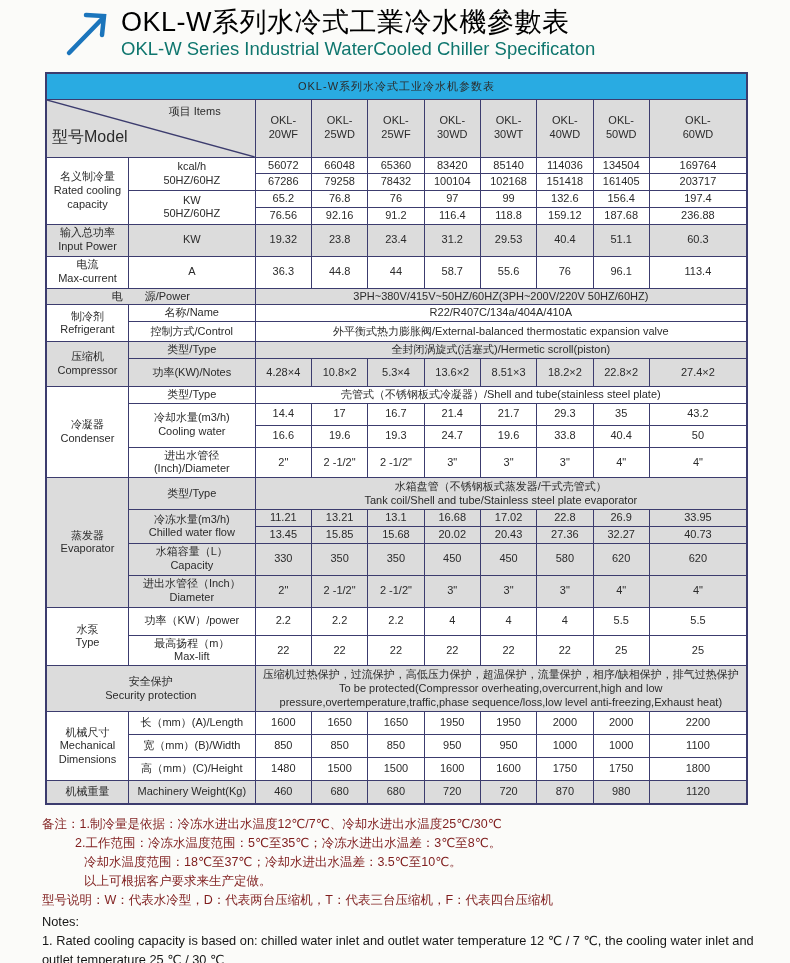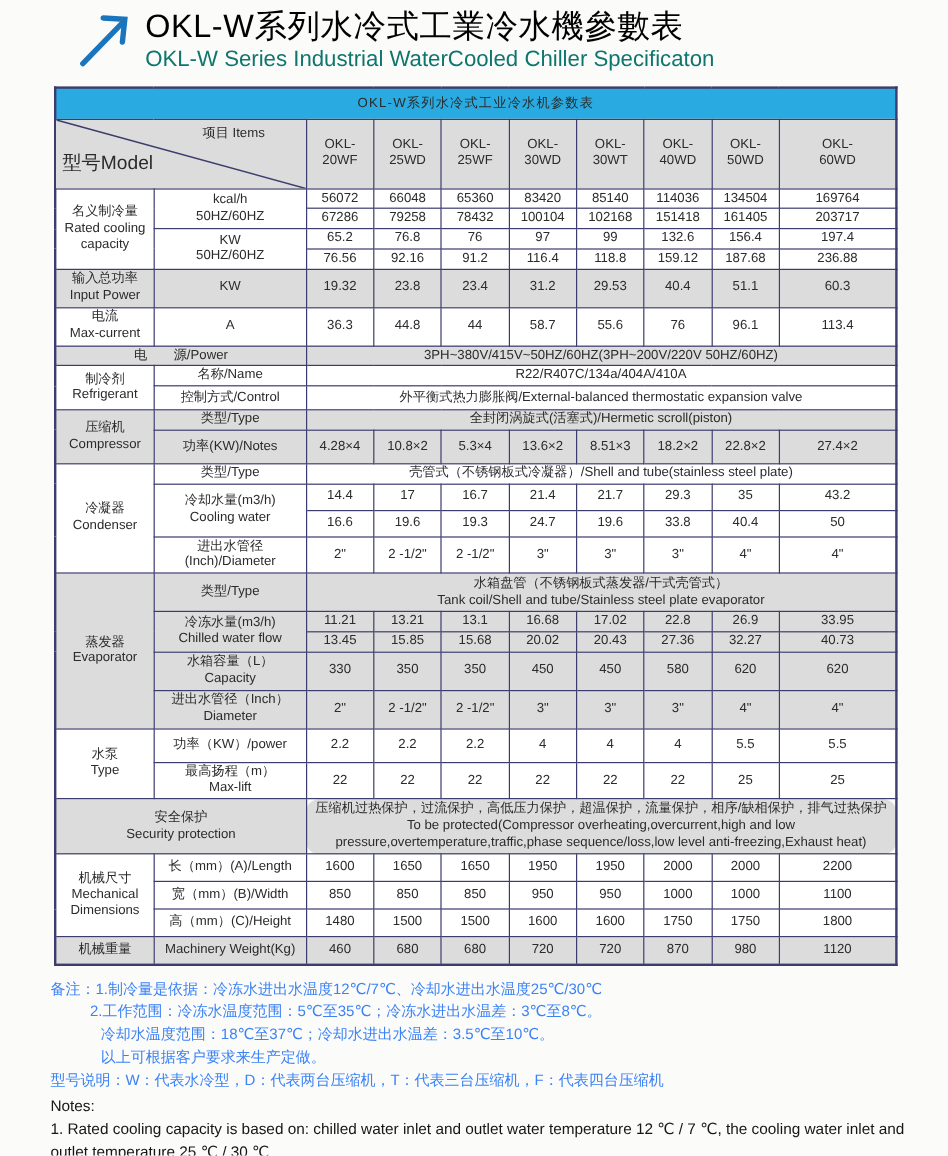--- a/index.html
+++ b/index.html
@@ -58,37 +58,36 @@
   tr.r32 td { height: 32px; }
   tr.r46 td { height: 46px; }
   td.cat { font-size: 11px; }
   td.item { font-size: 11px; }
   td.spanv { font-size: 11px; }
   td.sec-v {
     text-align: left;
     font-size: 10.6px;
     line-height: 1.35;
     padding: 2px 5px;
-    border-radius: 11px;
   }
   
   td.corner {
     position: relative;
     background: #dcdcdc;
     height: 30px;
     padding: 0;
   }
   td.corner .diag {
     position: absolute; inset: 0; width: 100%; height: 100%;
   }
   td.corner .c-model { position: absolute; left: 5px; bottom: 10px; font-size: 16px; }
   td.corner .c-items { position: absolute; right: 34px; top: 5px; font-size: 11px; }
 
   
-  .notes-zh { margin: 10px 0 0 42px; font-size: 12.5px; line-height: 1.52; color: #3b82f6; }
+  .notes-zh { margin: 10px 0 0 42px; font-size: 12.5px; line-height: 1.52; color: #7f1d1d; }
   .notes-zh .ln { list-style: none; }
   .notes-zh .ind1 { padding-left: 33px; }
   .notes-zh .ind2 { padding-left: 42px; }
   .notes-en { margin: 2px 0 0 42px; width: 740px; font-size: 12.8px; line-height: 1.5; color: #161616; }
   .notes-en .ln { list-style: none; }
 </style>
 </head>
 <body>
 
 <div class="page">

